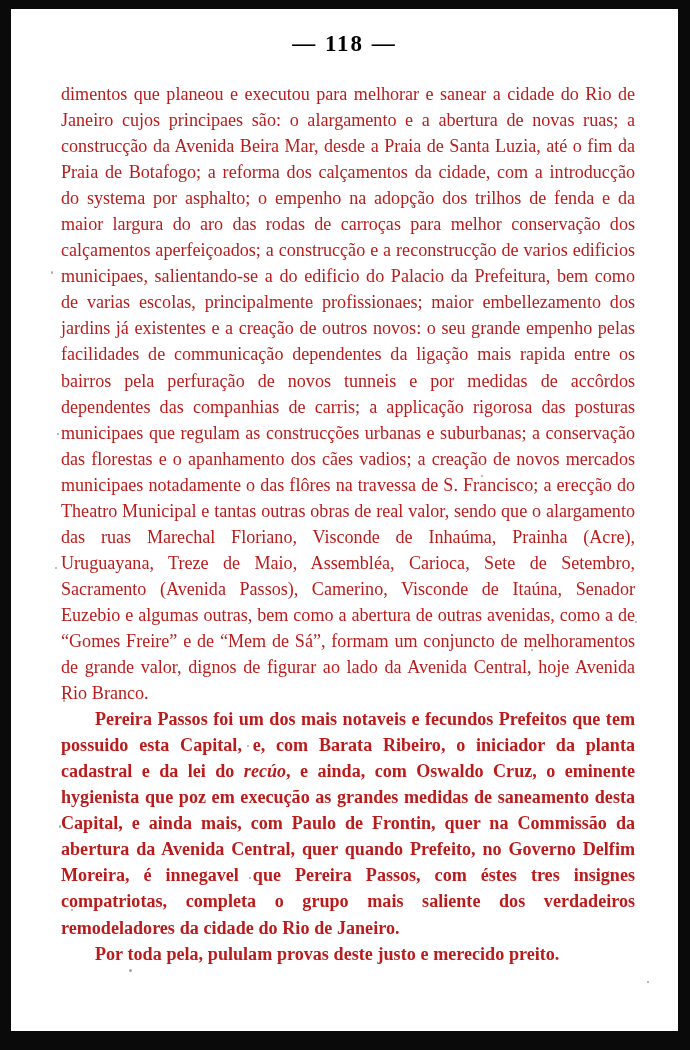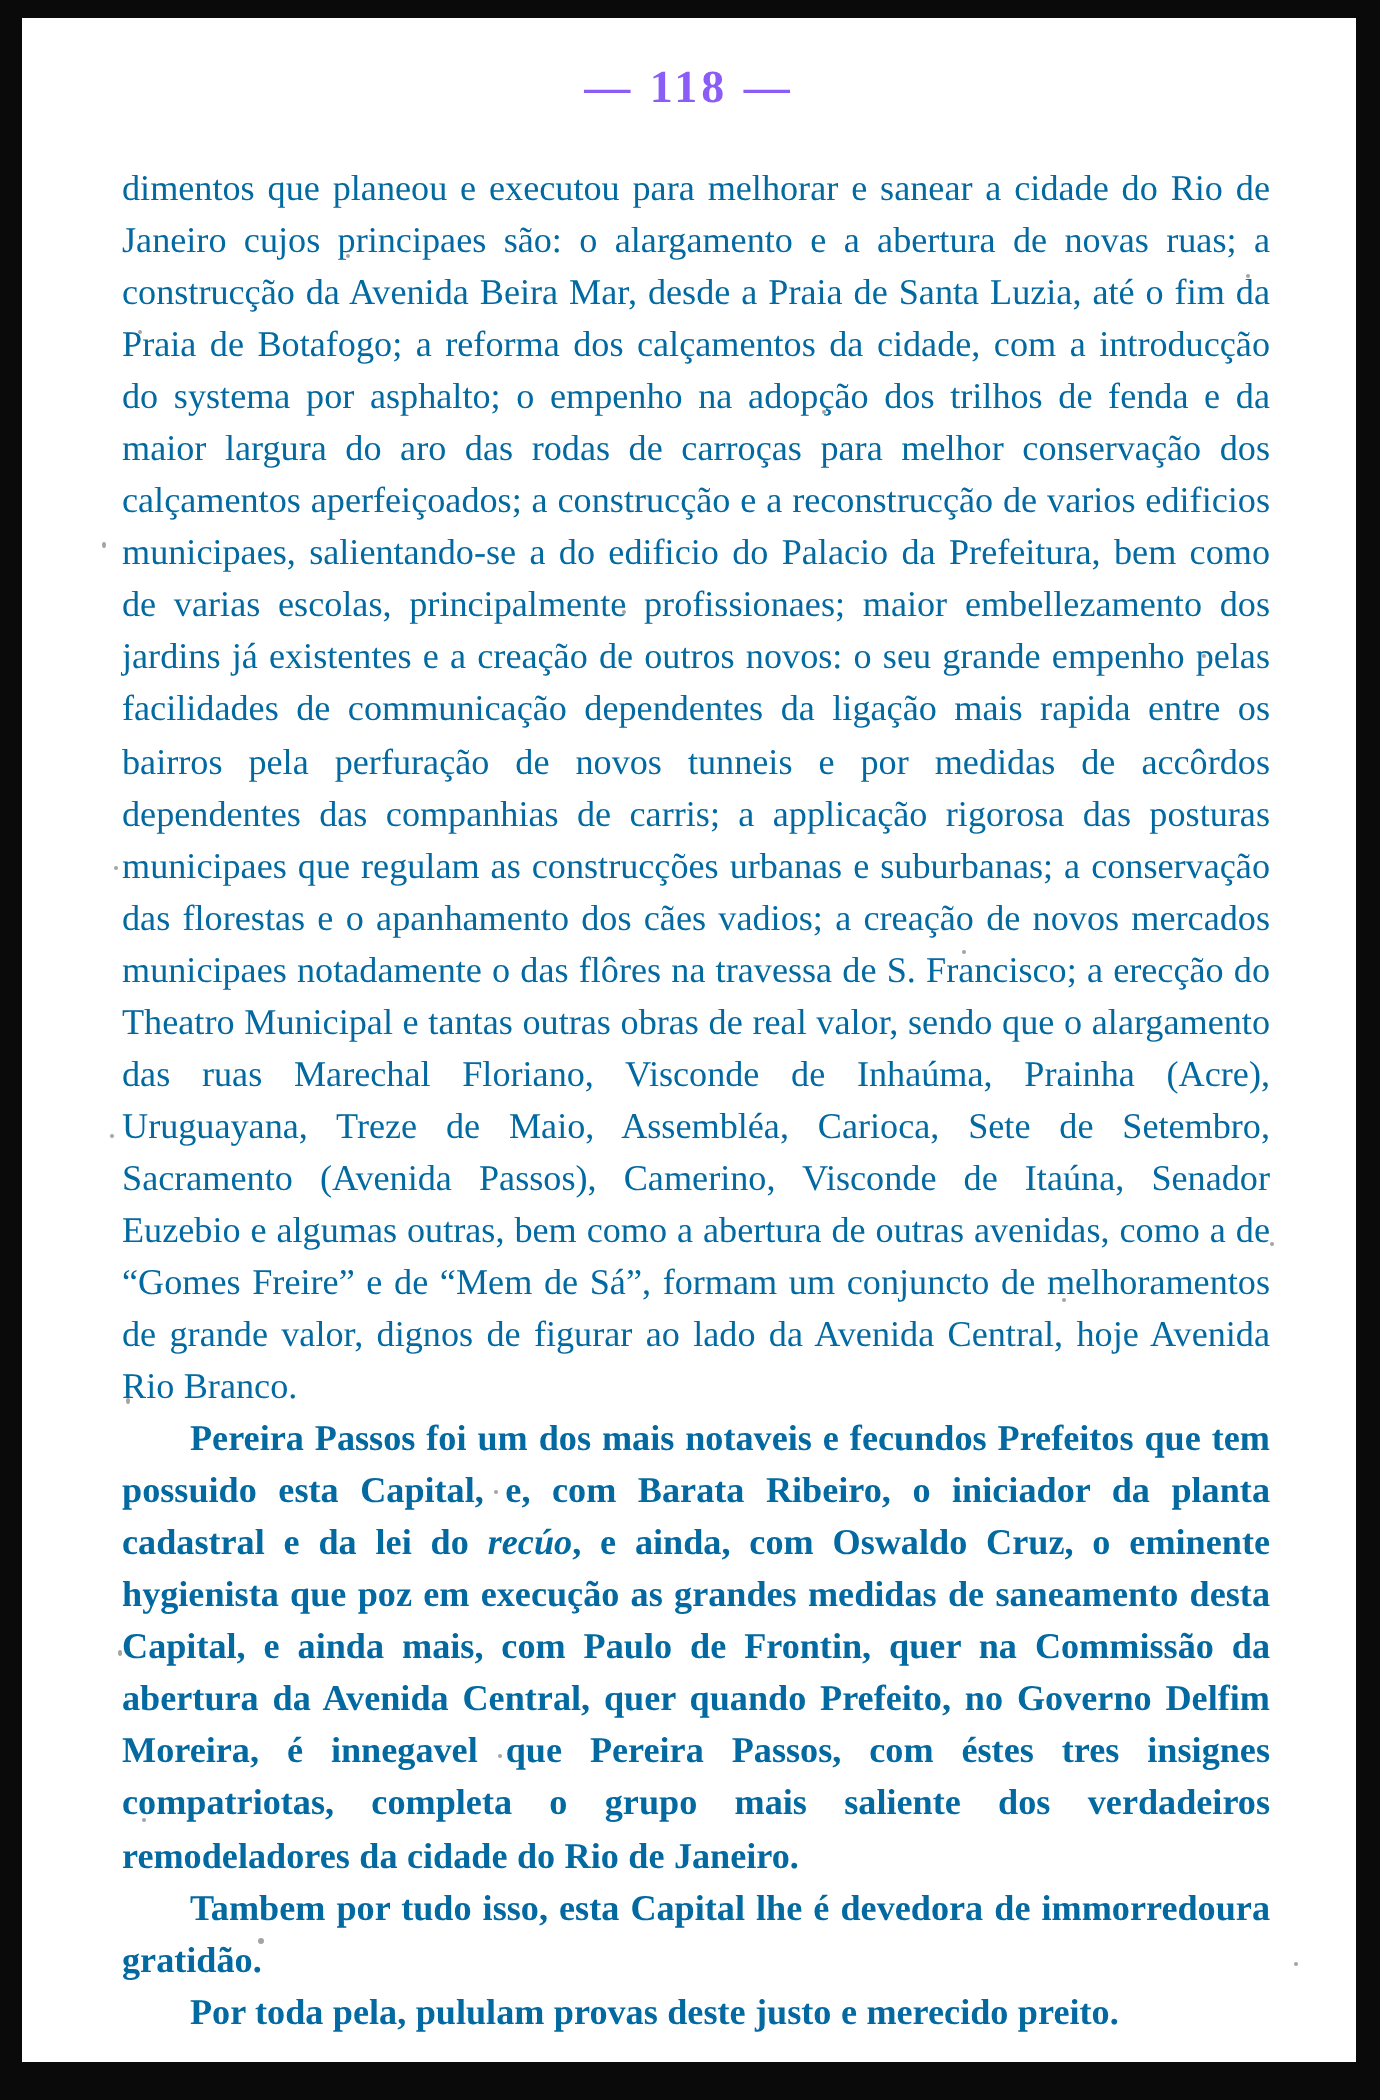--- a/index.html
+++ b/index.html
@@ -37,31 +37,31 @@
   
   #page-number {
     position: absolute;
     left: 0;
     top: 22px;
     width: 667px;
     text-align: center;
     font-size: 23px;
     font-weight: bold;
     letter-spacing: 2px;
-    color: #8b5cf6;
+    color: #000000;
     font-family: "Liberation Serif", "DejaVu Serif", serif;
   }
 
   
   #body-column {
     position: absolute;
     left: 50px;
     top: 72px;
     width: 574px;
-    color: #0369a1;
+    color: #b91c1c;
   }
 
   .para {
     margin: 0;
     font-size: 18.1px;
     line-height: 26.05px;
     text-align: justify;
     text-align-last: left;
     word-spacing: 0.2px;
     -webkit-font-smoothing: none;
@@ -103,21 +103,20 @@
   <div id="page-sheet">
 
     <div id="page-number">— 118 —</div>
 
     <div id="body-column">
 
       <p class="para first">dimentos que planeou e executou para melhorar e sanear a cidade do Rio de Janeiro cujos principaes são: o alargamento e a abertura de novas ruas; a construcção da Avenida Beira Mar, desde a Praia de Santa Luzia, até o fim da Praia de Botafogo; a reforma dos calçamentos da cidade, com a introducção do systema por asphalto; o empenho na adopção dos trilhos de fenda e da maior largura do aro das rodas de carroças para melhor conservação dos calçamentos aperfeiçoados; a construcção e a reconstrucção de varios edificios municipaes, salientando-se a do edificio do Palacio da Prefeitura, bem como de varias escolas, principalmente profissionaes; maior embellezamento dos jardins já existentes e a creação de outros novos: o seu grande empenho pelas facilidades de communicação dependentes da ligação mais rapida entre os bairros pela perfuração de novos tunneis e por medidas de accôrdos dependentes das companhias de carris; a applicação rigorosa das posturas municipaes que regulam as construcções urbanas e suburbanas; a conservação das florestas e o apanhamento dos cães vadios; a creação de novos mercados municipaes notadamente o das flôres na travessa de S. Francisco; a erecção do Theatro Municipal e tantas outras obras de real valor, sendo que o alargamento das ruas Marechal Floriano, Visconde de Inhaúma, Prainha (Acre), Uruguayana, Treze de Maio, Assembléa, Carioca, Sete de Setembro, Sacramento (Avenida Passos), Camerino, Visconde de Itaúna, Senador Euzebio e algumas outras, bem como a abertura de outras avenidas, como a de “Gomes Freire” e de “Mem de Sá”, formam um conjuncto de melhoramentos de grande valor, dignos de figurar ao lado da Avenida Central, hoje Avenida Rio Branco.</p>
 
       <p class="para indent"><span>Pereira Passos foi um dos mais notaveis e fecundos Prefeitos que tem possuido esta Capital, e, com Barata Ribeiro, o iniciador da planta cadastral e da lei do </span><span class="ital">recúo</span><span>, e ainda, com Oswaldo Cruz, o eminente hygienista que poz em execução as grandes medidas de saneamento desta Capital, e ainda mais, com Paulo de Frontin, quer na Commissão da abertura da Avenida Central, quer quando Prefeito, no Governo Delfim Moreira, é innegavel que Pereira Passos, com éstes tres insignes compatriotas, completa o grupo mais saliente dos verdadeiros remodeladores da cidade do Rio de Janeiro.</span></p>
 
-      <p class="para indent">Tambem por tudo isso, esta Capital lhe é devedora de immorredoura gratidão.</p>
 
       <p class="para indent">Por toda pela, pululam provas deste justo e merecido preito.</p>
 
 
     </div>
 
     <div id="speck-layer">
       <div class="speck" style="left:58px;  top:156px; width:2px; height:2px;"></div>
       <div class="speck" style="left:612px; top:128px; width:2px; height:2px;"></div>
       <div class="speck" style="left:40px;  top:262px; width:2px; height:3px;"></div>

